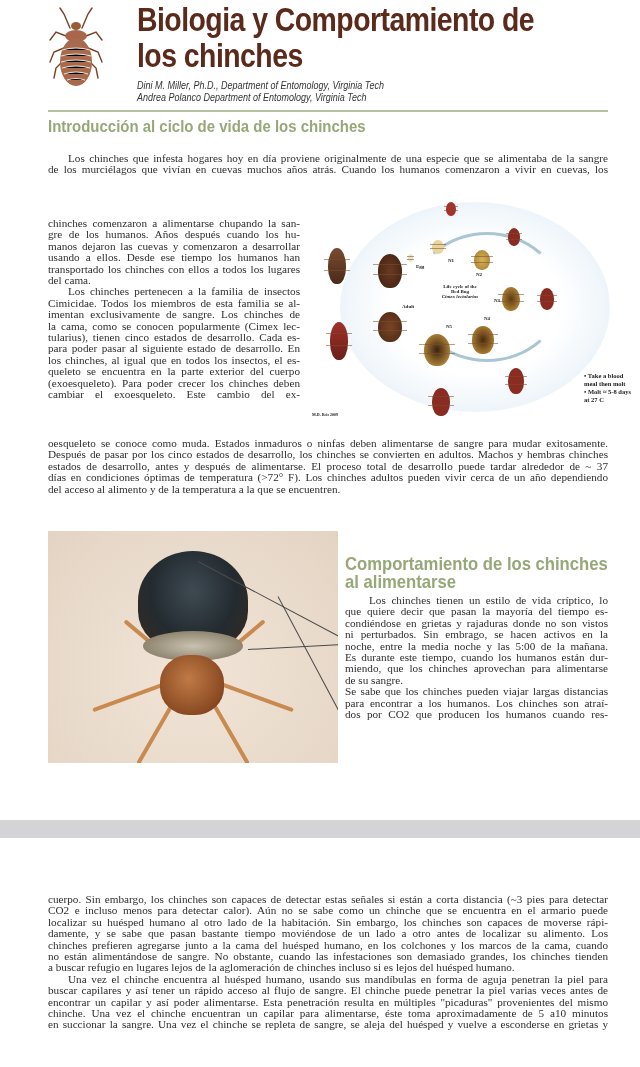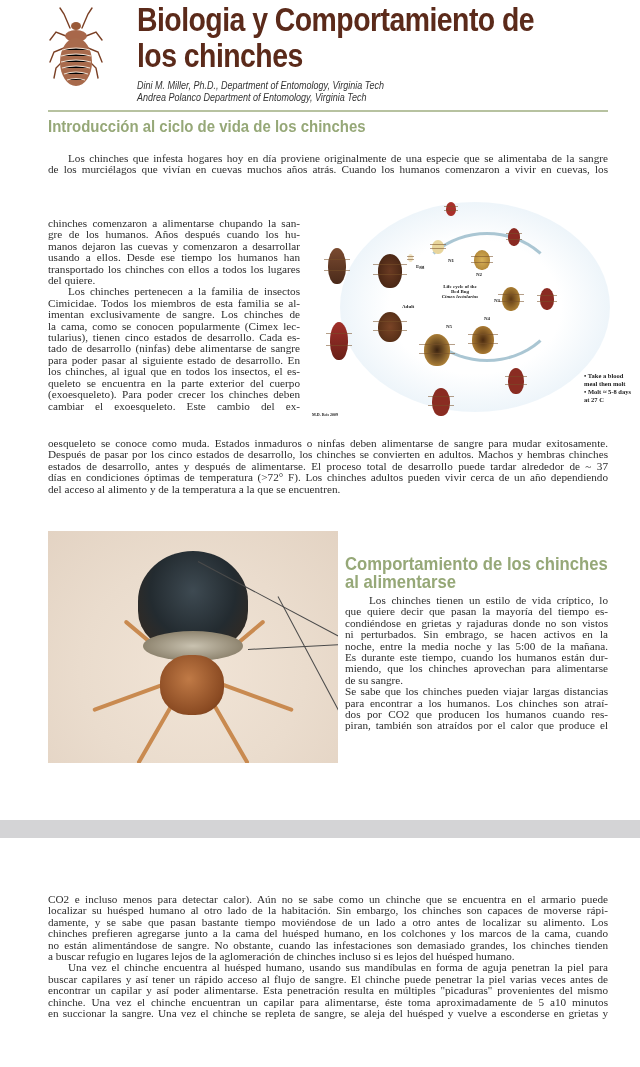--- a/index.html
+++ b/index.html
@@ -98,27 +98,26 @@
     <span class="line" style="padding-left:20px;">Los chinches que infesta hogares hoy en día proviene originalmente de una especie que se alimentaba de la sangre</span>
     <span class="line">de los murciélagos que vivían en cuevas muchos años atrás. Cuando los humanos comenzaron a vivir en cuevas, los</span>
   </div>
 
   <div class="txt" style="left:48px; top:176px; width:252px;margin-top:42px;">
     <span class="line">chinches comenzaron a alimentarse chupando la san-</span>
     <span class="line">gre de los humanos. Años después cuando los hu-</span>
     <span class="line">manos dejaron las cuevas y comenzaron a desarrollar</span>
     <span class="line">usando a ellos. Desde ese tiempo los humanos han</span>
     <span class="line">transportado los chinches con ellos a todos los lugares</span>
-    <span class="line last">del quiere.</span>
+    <span class="line last">del cama.</span>
     <span class="line" style="padding-left:20px;">Los chinches pertenecen a la familia de insectos</span>
     <span class="line">Cimicidae. Todos los miembros de esta familia se al-</span>
     <span class="line">imentan exclusivamente de sangre. Los chinches de</span>
     <span class="line">la cama, como se conocen popularmente (Cimex lec-</span>
     <span class="line">tularius), tienen cinco estados de desarrollo. Cada es-</span>
-    <span class="line">tado de desarrollo (ninfas) debe alimentarse de sangre</span>
     <span class="line">para poder pasar al siguiente estado de desarrollo. En</span>
     <span class="line">los chinches, al igual que en todos los insectos, el es-</span>
     <span class="line">queleto se encuentra en la parte exterior del cuerpo</span>
     <span class="line">(exoesqueleto). Para poder crecer los chinches deben</span>
     <span class="line">cambiar el exoesqueleto. Este cambio del ex-</span>
   </div>
 
   <div class="diagram">
     <div class="halo"></div>
 
@@ -197,28 +196,28 @@
     <span class="line">que quiere decir que pasan la mayoría del tiempo es-</span>
     <span class="line">condiéndose en grietas y rajaduras donde no son vistos</span>
     <span class="line">ni perturbados. Sin embrago, se hacen activos en la</span>
     <span class="line">noche, entre la media noche y las 5:00 de la mañana.</span>
     <span class="line">Es durante este tiempo, cuando los humanos están dur-</span>
     <span class="line">miendo, que los chinches aprovechan para alimentarse</span>
     <span class="line last">de su sangre.</span>
     <span class="line">Se sabe que los chinches pueden viajar largas distancias</span>
     <span class="line">para encontrar a los humanos. Los chinches son atraí-</span>
     <span class="line">dos por CO2 que producen los humanos cuando res-</span>
-    <span class="line">piran, también son atraídos por el calor que produce el</span>
   </div>
 </div>
 
 <div class="gap"></div>
 
 <div class="page page2">
   <div class="txt" style="left:48px; top:56px; width:560px;">
+    <span class="line">cuerpo. Sin embargo, los chinches son capaces de detectar estas señales si están a corta distancia (~3 pies para detectar</span>
     <span class="line">CO2 e incluso menos para detectar calor). Aún no se sabe como un chinche que se encuentra en el armario puede</span>
     <span class="line">localizar su huésped humano al otro lado de la habitación. Sin embargo, los chinches son capaces de moverse rápi-</span>
     <span class="line">damente, y se sabe que pasan bastante tiempo moviéndose de un lado a otro antes de localizar su alimento. Los</span>
     <span class="line">chinches prefieren agregarse junto a la cama del huésped humano, en los colchones y los marcos de la cama, cuando</span>
     <span class="line">no están alimentándose de sangre. No obstante, cuando las infestaciones son demasiado grandes, los chinches tienden</span>
     <span class="line last">a buscar refugio en lugares lejos de la aglomeración de chinches incluso si es lejos del huésped humano.</span>
     <span class="line" style="padding-left:20px;">Una vez el chinche encuentra al huésped humano, usando sus mandíbulas en forma de aguja penetran la piel para</span>
     <span class="line">buscar capilares y así tener un rápido acceso al flujo de sangre. El chinche puede penetrar la piel varias veces antes de</span>
     <span class="line">encontrar un capilar y así poder alimentarse. Esta penetración resulta en múltiples "picaduras" provenientes del mismo</span>
     <span class="line">chinche. Una vez el chinche encuentran un capilar para alimentarse, éste toma aproximadamente de 5 a10 minutos</span>

